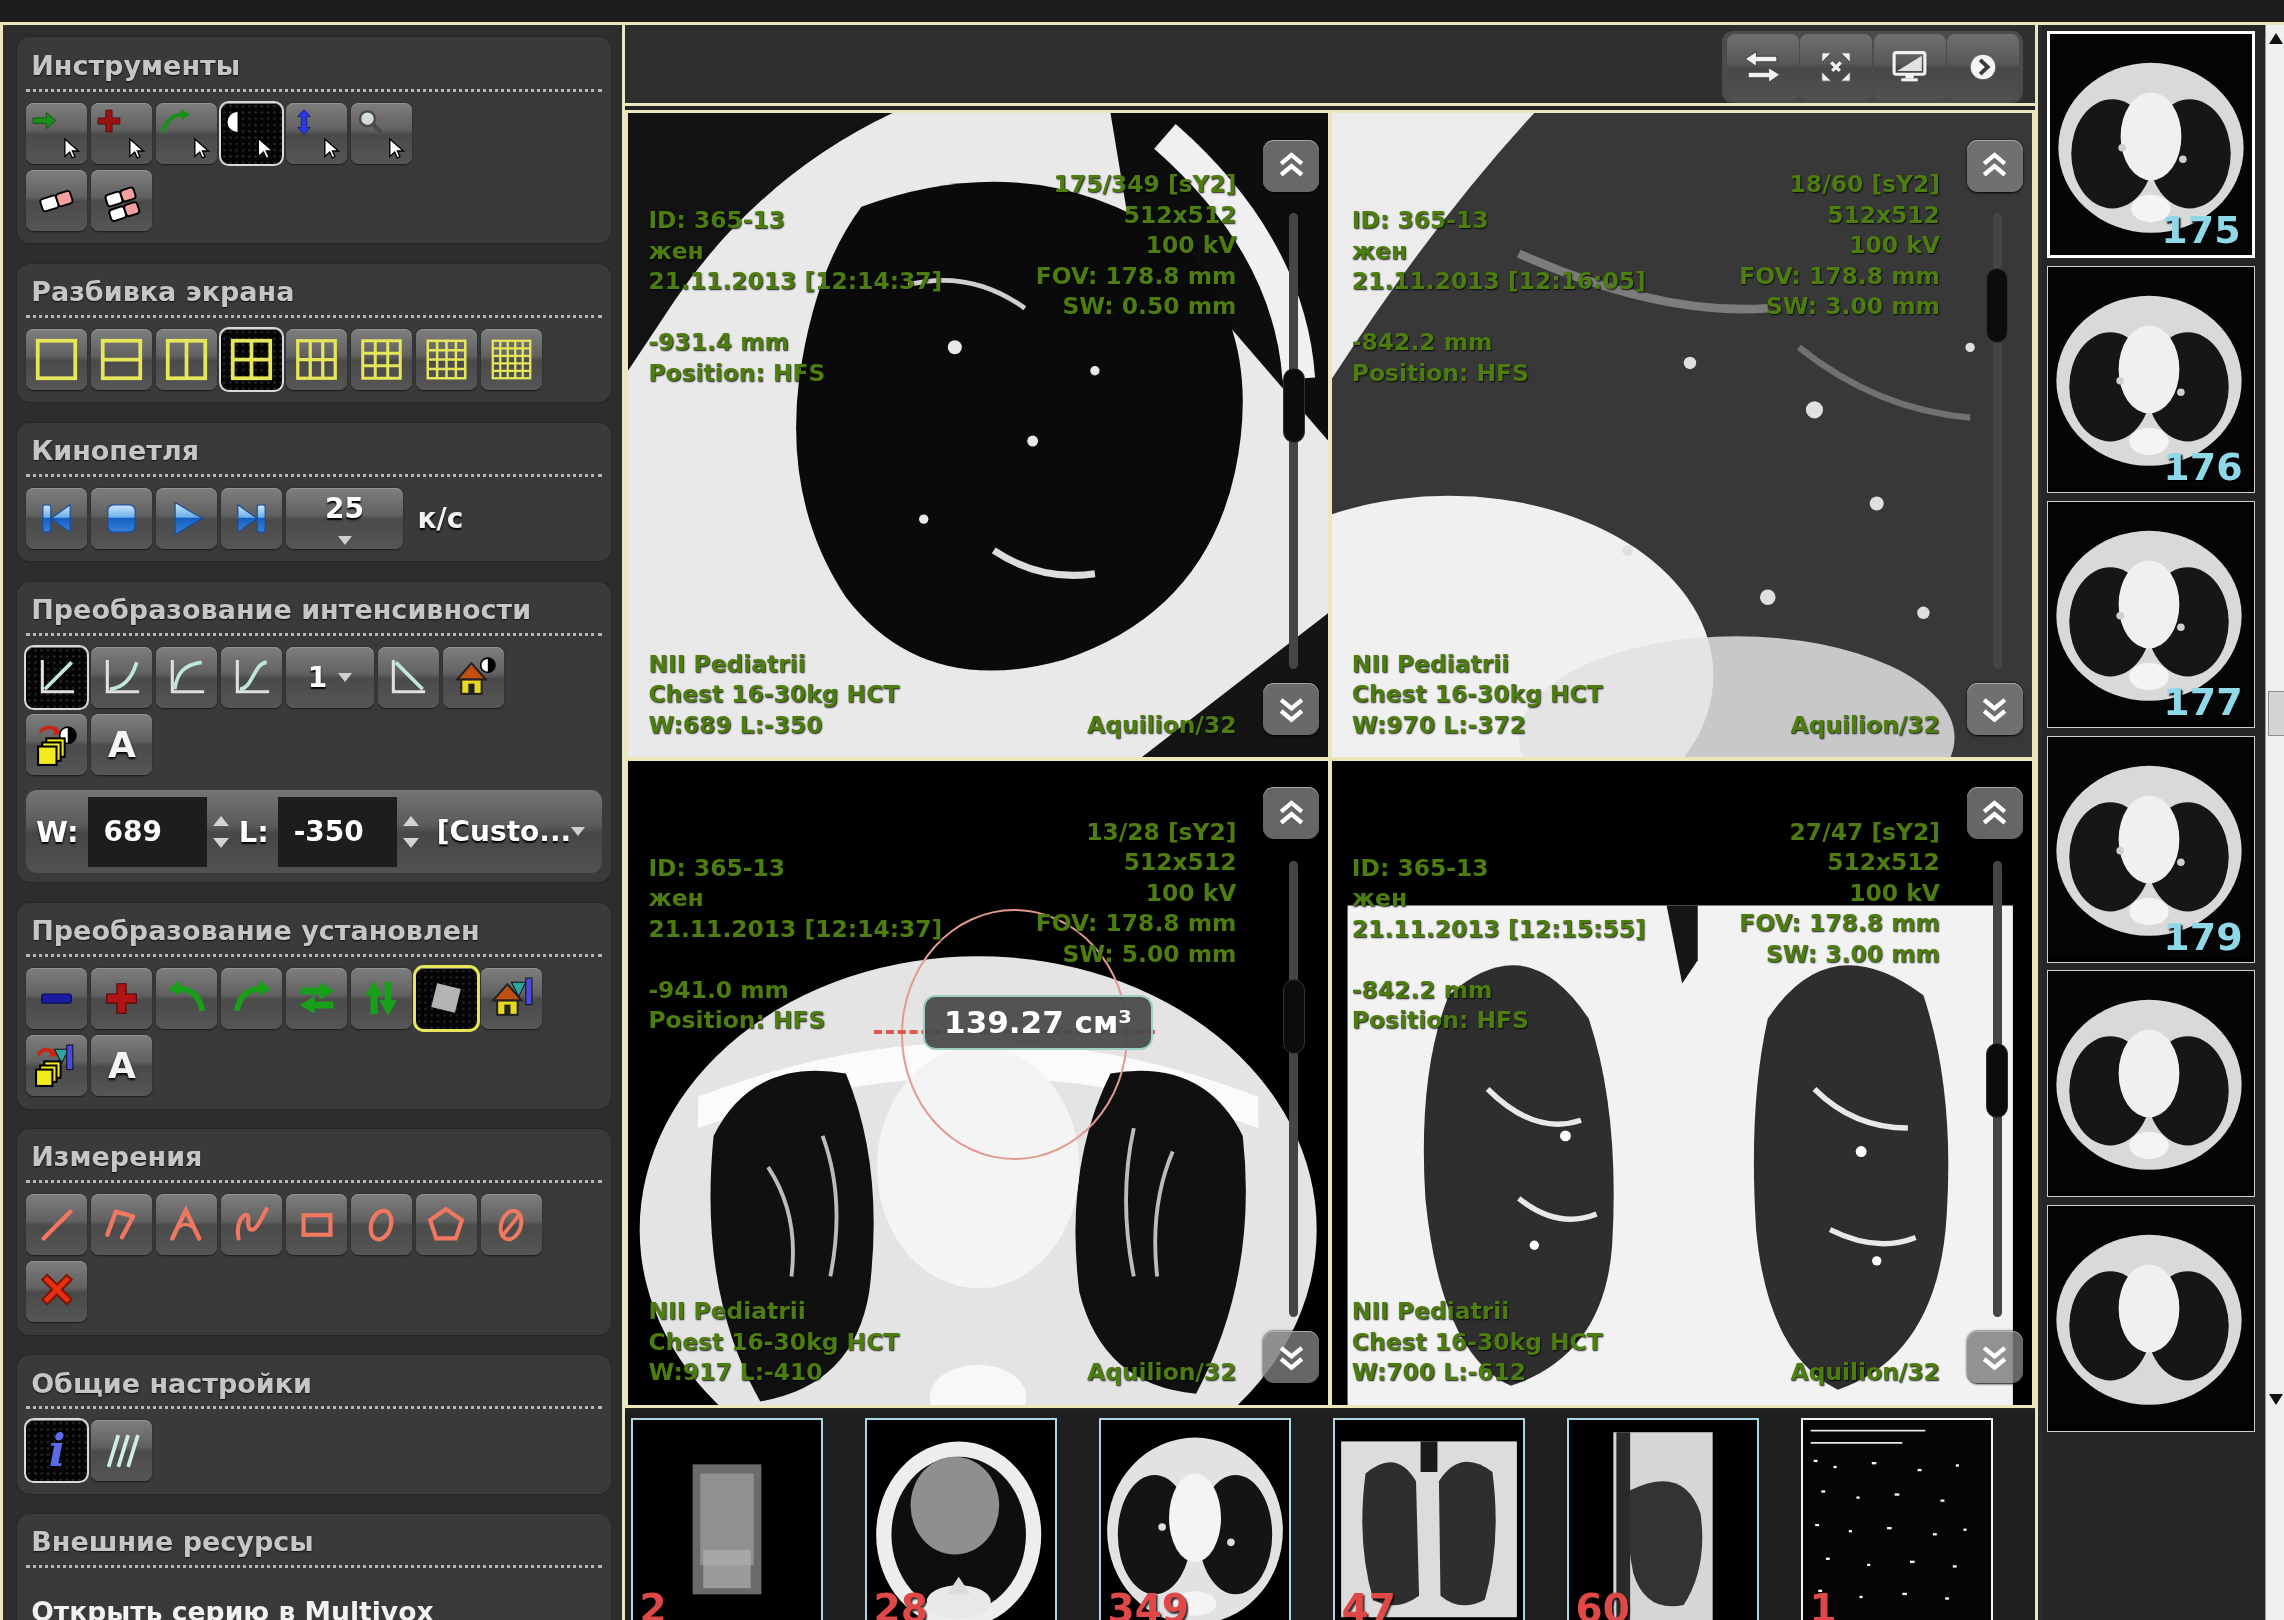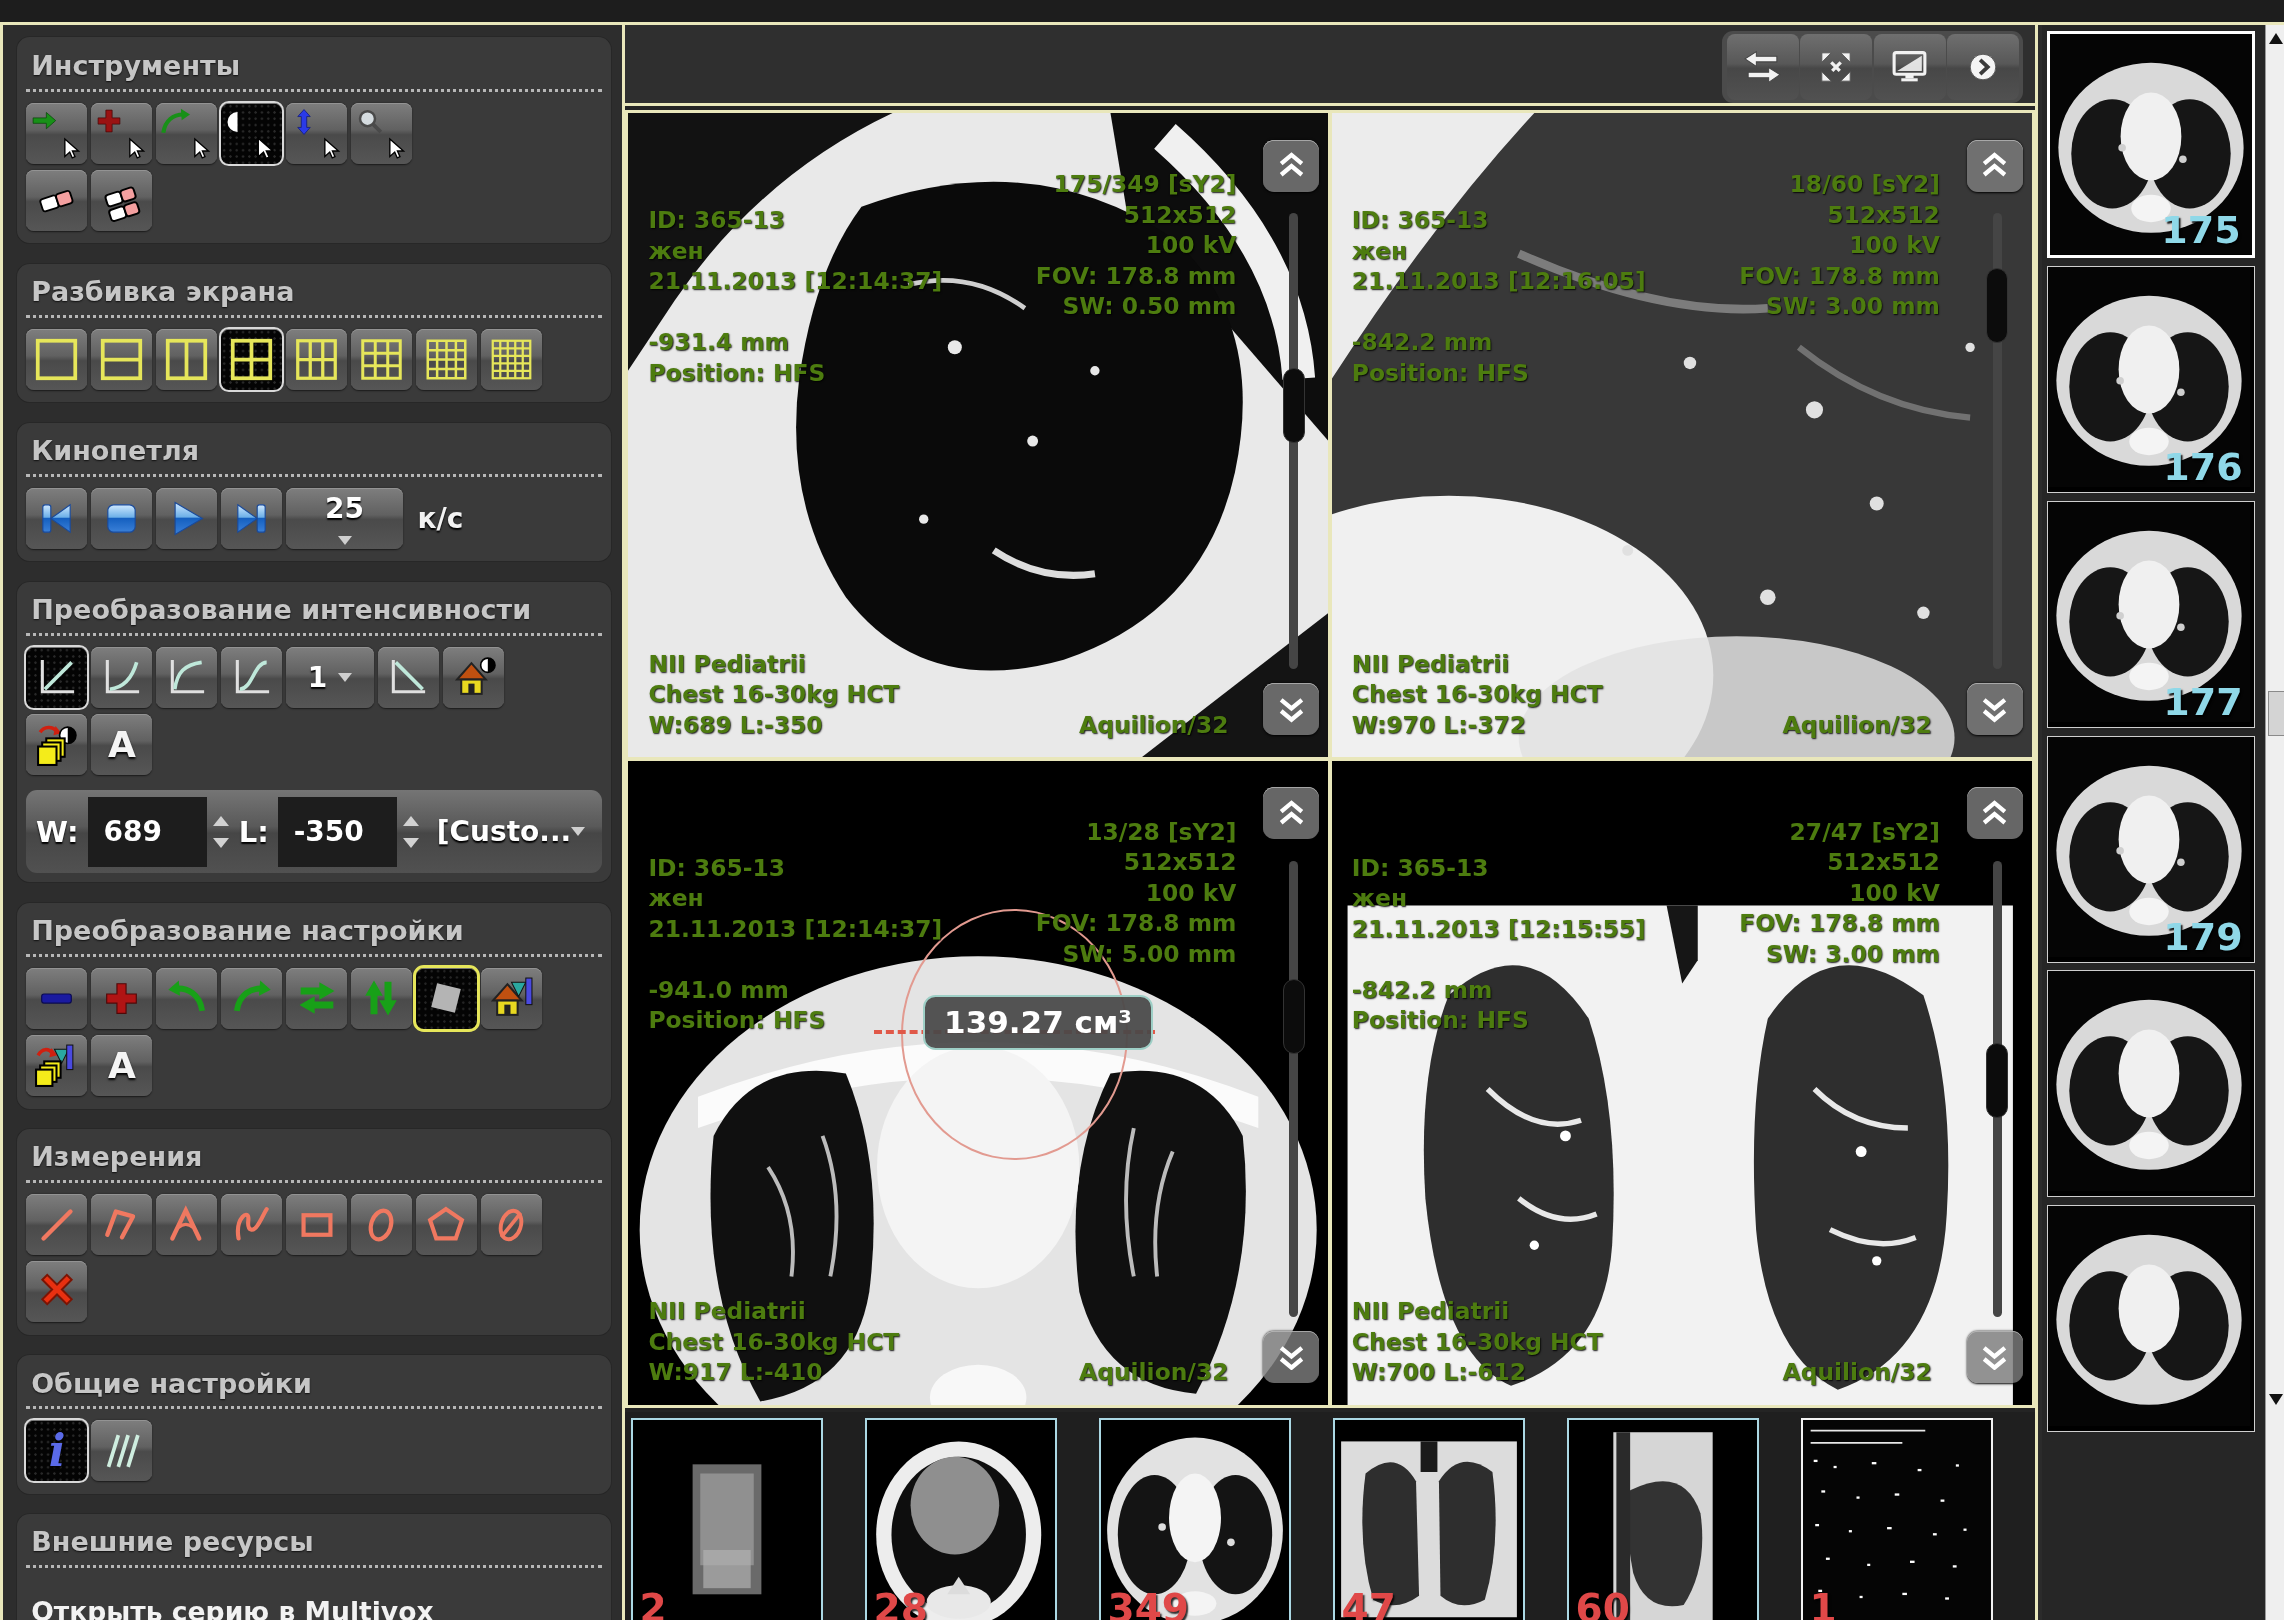--- a/index.html
+++ b/index.html
@@ -55,21 +55,21 @@
         background:linear-gradient(180deg,#6f6f6f,#585858 45%,#474747 52%,#515151);margin-left:1.6px;}
   #viewgrid{position:absolute;left:0;top:85px;width:100%;height:1298px;background:#e9e7bb;
             display:grid;grid-template-columns:1fr 1fr;grid-template-rows:1fr 1fr;gap:3.1px;padding:3.1px;}
   .cell{position:relative;background:#000;overflow:hidden;}
   .vimg{position:absolute;inset:0;width:100%;height:100%;}
   .ov{position:absolute;color:#4d7c0f;font-size:23.4px;line-height:30.5px;font-weight:bold;
       white-space:pre-line;text-shadow:0.8px 0.8px 1.6px rgba(0,0,0,.9);}
   .ov.otl{left:20.3px;top:92px;}
   .ov.otr{right:92px;top:56px;text-align:right;}
   .ov.obl{left:20.3px;bottom:17px;}
-  .ov.obr{right:100px;bottom:17px;text-align:left;}
+  .ov.obr{right:92px;bottom:17px;text-align:left;}
   .vbtn{position:absolute;right:9.4px;width:56px;height:52px;border-radius:11px;
         background:rgba(125,125,125,.82);display:flex;align-items:center;justify-content:center;
         box-shadow:inset 0 0.8px 0 #bbb,0 0.8px 2.3px #000;}
   .vbtn.up{top:26.6px;}
   .vbtn.dn{bottom:22px;}
   .vtrack{position:absolute;right:30px;top:100px;bottom:88px;width:9.4px;background:#454545;border-radius:4.7px;}
   .vthumb{position:absolute;left:-6.3px;width:22px;height:75px;background:#0c0c0c;border-radius:11px;border:1.6px solid #333;}
   .mring{position:absolute;left:273px;top:148px;width:227px;height:251px;border:2.3px solid #e29a90;border-radius:50%;}
   .mdash{position:absolute;left:246px;top:269px;width:281px;border-top:4.7px dashed #e05848;}
   .mlabel{position:absolute;left:295px;top:234px;background:rgba(72,72,72,.93);border:2.3px solid #9ecfc6;
@@ -375,21 +375,21 @@
             <span class="tdn"></span>
           </span>
         <div class="wldrop">
           <span class="ddtext">[Custo...</span>
           <span class="caret"></span>
         </div>
       </div>
     </div>
 
     <div class="panel">
-      <div class="ph">Преобразование настройки</div>
+      <div class="ph">Преобразование установлен</div>
       <div class="btnrow">
         <div class="btn">
             <svg class="center" width="41" height="41" viewBox="0 0 36 36">
               <rect x="5" y="14" width="26" height="8" rx="2" fill="#1a1aa0" stroke="#0a0a50"></rect>
             </svg>
           </div>
         <div class="btn">
             <svg class="center" width="41" height="41" viewBox="0 0 36 36">
               <path d="M14 5 h8 v9 h9 v8 h-9 v9 h-8 v-9 H5 v-8 h9 Z" fill="#b01414" stroke="#500808"></path>
             </svg>

